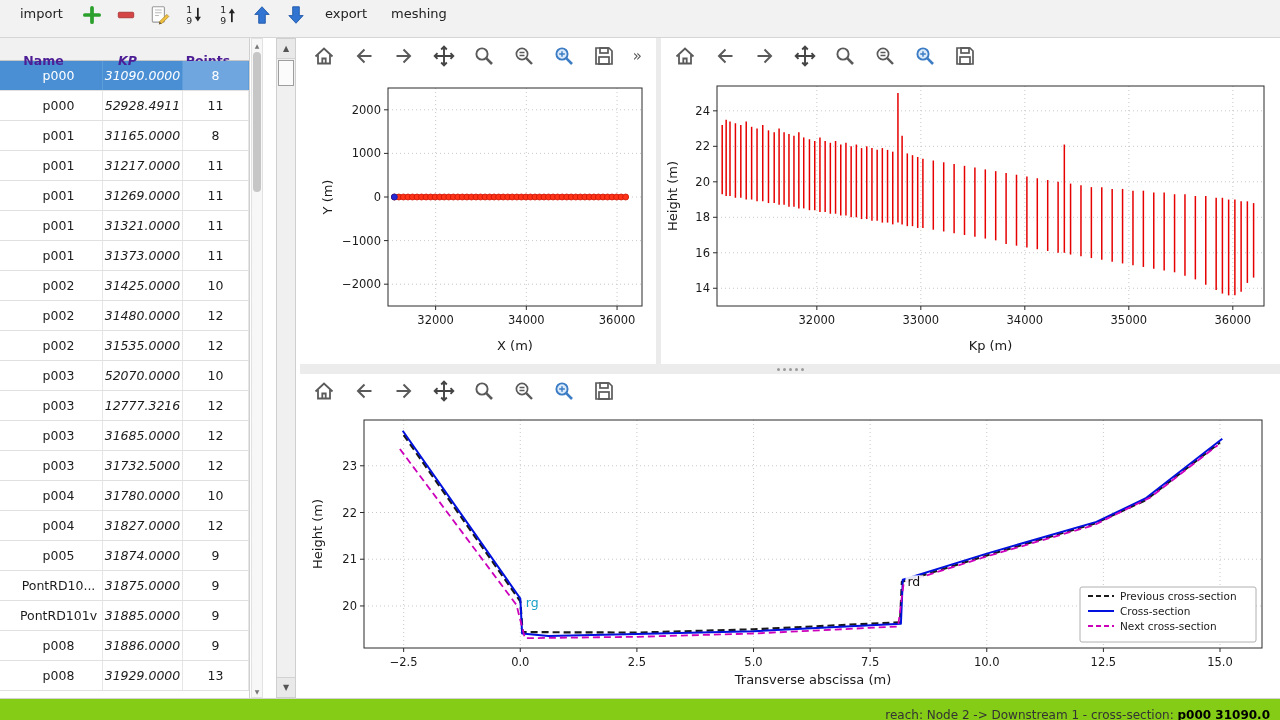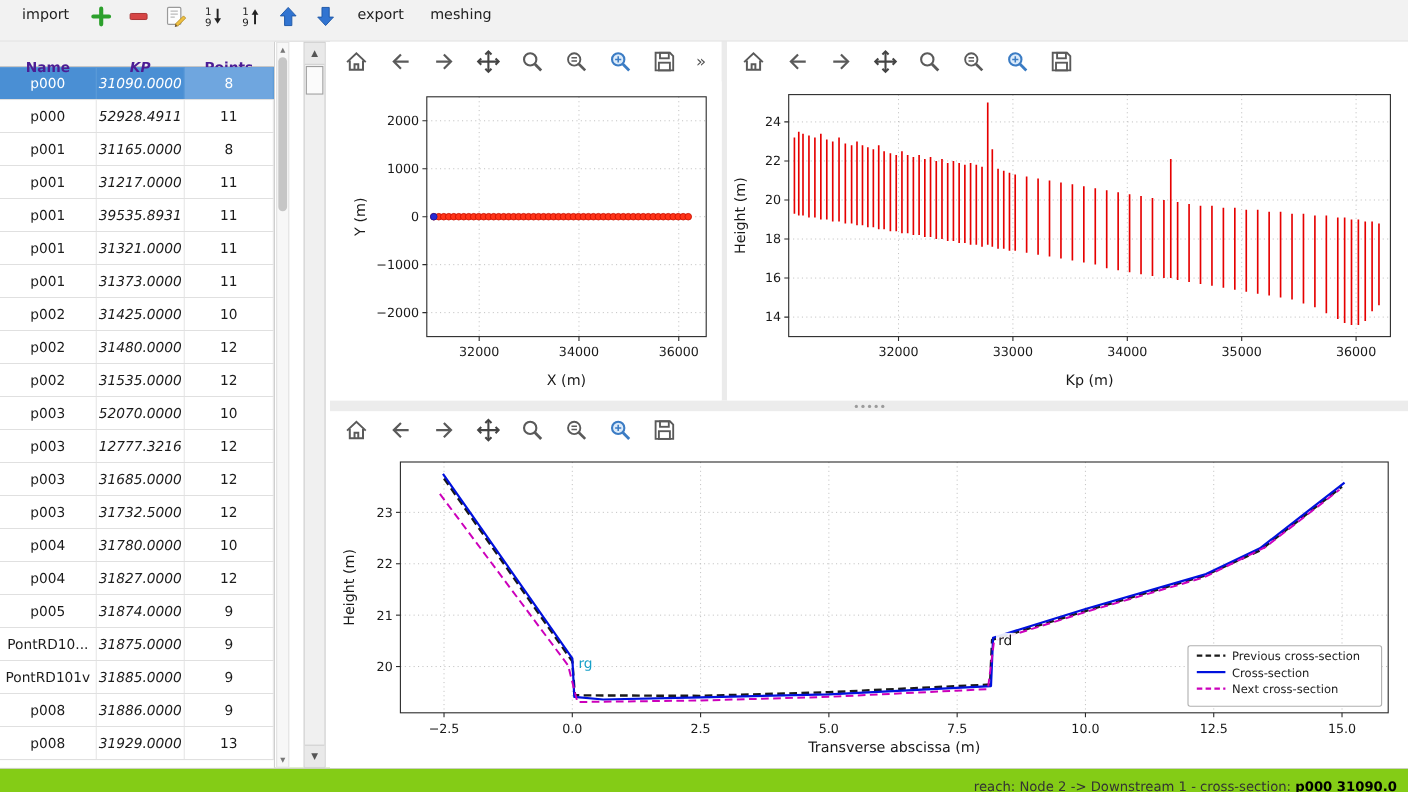--- a/index.html
+++ b/index.html
@@ -14,21 +14,21 @@
   .menu-btn{width:30px;height:30px;display:flex;align-items:center;justify-content:center;border-radius:3px;}
 
   
   .main{display:flex;height:660px;background:#ffffff;}
   .left{width:300px;display:flex;}
 
   
   .table{width:250px;border-right:1px solid #cfcfcf;font-size:12.5px;background:#fff;}
   .thead{display:flex;height:23px;background:#f1f1f1;border-bottom:1px solid #c6c6c6;font-weight:bold;}
   .th{display:flex;align-items:center;justify-content:center;border-right:1px solid #cccccc;color:#4c1d95;margin-top:22px;}
-  .tr{display:flex;height:30px;border-bottom:1px solid #e0e0e0;background:#fff;}
+  .tr{display:flex;height:30px;border-bottom:1px solid #e0e0e0;background:#fff;padding-left:15px;}
   .td{display:flex;align-items:center;justify-content:center;border-right:1px solid #e6e6e6;color:#1c1c1c;
       overflow:hidden;white-space:nowrap;}
   .c0{width:88px;} .c1{width:80px;font-style:italic;} .c2{flex:1;}
   .tr.sel{background:#4a8fd4;}
   .tr.sel .td{color:#ffffff;border-right-color:#5c9cd8;}
   .tr.sel .c2{background:#6fa6df;}
 
   
   .sb-narrow{width:12px;margin-left:1px;background:#f7f7f7;border:1px solid #e2e2e2;position:relative;}
   .sb-narrow .sbtn{position:absolute;left:0;right:0;height:12px;display:flex;align-items:center;justify-content:center;
@@ -151,21 +151,21 @@
             <div class="td c1">31165.0000</div>
             <div class="td c2">8</div>
           </div>
           <div class="tr">
             <div class="td c0">p001</div>
             <div class="td c1">31217.0000</div>
             <div class="td c2">11</div>
           </div>
           <div class="tr">
             <div class="td c0">p001</div>
-            <div class="td c1">39535.8931</div>
+            <div class="td c1">31269.0000</div>
             <div class="td c2">11</div>
           </div>
           <div class="tr">
             <div class="td c0">p001</div>
             <div class="td c1">31321.0000</div>
             <div class="td c2">11</div>
           </div>
           <div class="tr">
             <div class="td c0">p001</div>
             <div class="td c1">31373.0000</div>

